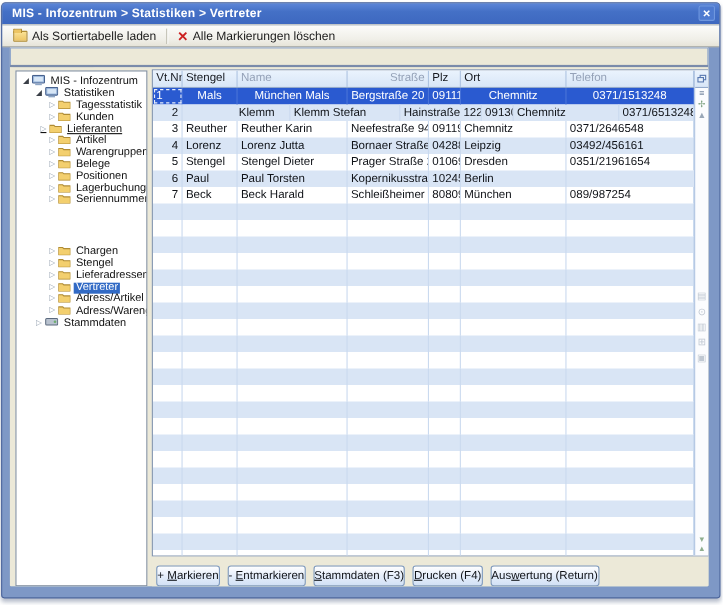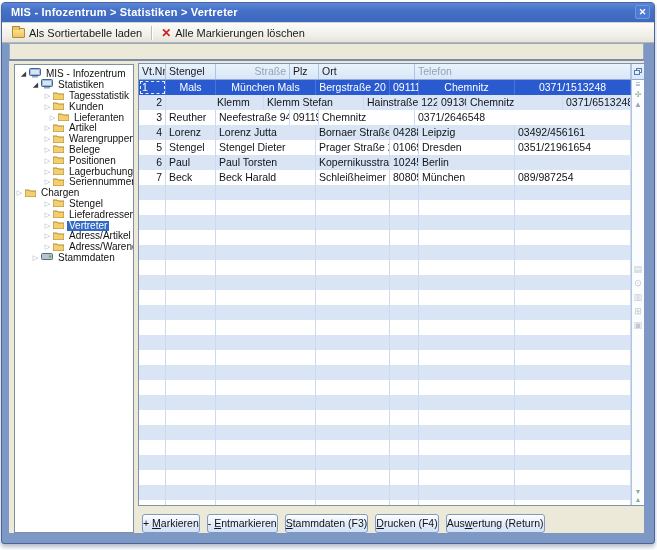--- a/index.html
+++ b/index.html
@@ -165,21 +165,21 @@
                 </svg></span>
               <span class="tree-label">Tagesstatistik</span>
             </div>
             <div class="tree-item" style="padding-left: 28px;">
               <span class="tw col-arrow">▷</span>
               <span class="tree-ico"><svg width="11" height="9">
                   <path d="M0 2 h4 l1 1 h6 v6 h-11 z" fill="#f3cf6e" stroke="#b08c34" stroke-width="1"></path>
                 </svg></span>
               <span class="tree-label">Kunden</span>
             </div>
-            <div class="tree-item" style="padding-left: 33px;">
+            <div class="tree-item" style="padding-left: 20px; text-decoration: underline;">
               <span class="tw col-arrow">▷</span>
               <span class="tree-ico"><svg width="11" height="9">
                   <path d="M0 2 h4 l1 1 h6 v6 h-11 z" fill="#f3cf6e" stroke="#b08c34" stroke-width="1"></path>
                 </svg></span>
               <span class="tree-label">Lieferanten</span>
             </div>
             <div class="tree-item" style="padding-left: 28px;">
               <span class="tw col-arrow">▷</span>
               <span class="tree-ico"><svg width="11" height="9">
                   <path d="M0 2 h4 l1 1 h6 v6 h-11 z" fill="#f3cf6e" stroke="#b08c34" stroke-width="1"></path>
@@ -214,21 +214,21 @@
                 </svg></span>
               <span class="tree-label">Lagerbuchungen</span>
             </div>
             <div class="tree-item" style="padding-left: 28px;">
               <span class="tw col-arrow">▷</span>
               <span class="tree-ico"><svg width="11" height="9">
                   <path d="M0 2 h4 l1 1 h6 v6 h-11 z" fill="#f3cf6e" stroke="#b08c34" stroke-width="1"></path>
                 </svg></span>
               <span class="tree-label">Seriennummern</span>
             </div>
-            <div class="tree-item" style="">
+            <div class="tree-item" style="padding-left: 28px; margin-top: 36px;">
               <span class="tw col-arrow">▷</span>
               <span class="tree-ico"><svg width="11" height="9">
                   <path d="M0 2 h4 l1 1 h6 v6 h-11 z" fill="#f3cf6e" stroke="#b08c34" stroke-width="1"></path>
                 </svg></span>
               <span class="tree-label">Chargen</span>
             </div>
             <div class="tree-item" style="padding-left: 28px;">
               <span class="tw col-arrow">▷</span>
               <span class="tree-ico"><svg width="11" height="9">
                   <path d="M0 2 h4 l1 1 h6 v6 h-11 z" fill="#f3cf6e" stroke="#b08c34" stroke-width="1"></path>
@@ -275,20 +275,23 @@
 
         <div class="right-pane">
           <div class="grid">
             <div class="grid-inner">
               <div class="hdr-row" id="hdr">
                   <div class="hdr-cell" style="width: 27px;">
                     <span>Vt.Nr</span>
                   </div>
                   <div class="hdr-cell" style="width: 50px;">
                     <span>Stengel</span>
+                  </div>
+                  <div class="hdr-cell muted" style="width: 100px;">
+                    <span>Name</span>
                   </div>
                   <div class="hdr-cell muted" style="width: 74px; justify-content: flex-end;">
                     <span>Straße</span>
                   </div>
                   <div class="hdr-cell" style="width: 29px;">
                     <span>Plz</span>
                   </div>
                   <div class="hdr-cell" style="width: 96px;">
                     <span>Ort</span>
                   </div>
@@ -311,20 +314,21 @@
                     <div class="cell" style="width: 50px; margin-left: 48px;">Klemm</div>
                     <div class="cell" style="width: 100px;">Klemm Stefan</div>
                     <div class="cell" style="width: 74px;">Hainstraße 122</div>
                     <div class="cell" style="width: 29px;">09130</div>
                     <div class="cell" style="width: 96px;">Chemnitz</div>
                     <div class="cell" style="width: 112px; flex: 1 1 0%;">0371/6513248</div>
                   </div>
                   <div class="grid-row">
                     <div class="cell num" style="width: 27px;">3</div>
                     <div class="cell" style="width: 50px;">Reuther</div>
+                    <div class="cell" style="width: 100px;">Reuther Karin</div>
                     <div class="cell" style="width: 74px;">Neefestraße 94</div>
                     <div class="cell" style="width: 29px;">09119</div>
                     <div class="cell" style="width: 96px;">Chemnitz</div>
                     <div class="cell" style="width: 112px; flex: 1 1 0%;">0371/2646548</div>
                   </div>
                   <div class="grid-row">
                     <div class="cell num" style="width: 27px;">4</div>
                     <div class="cell" style="width: 50px;">Lorenz</div>
                     <div class="cell" style="width: 100px;">Lorenz Jutta</div>
                     <div class="cell" style="width: 74px;">Bornaer Straße 94</div>

